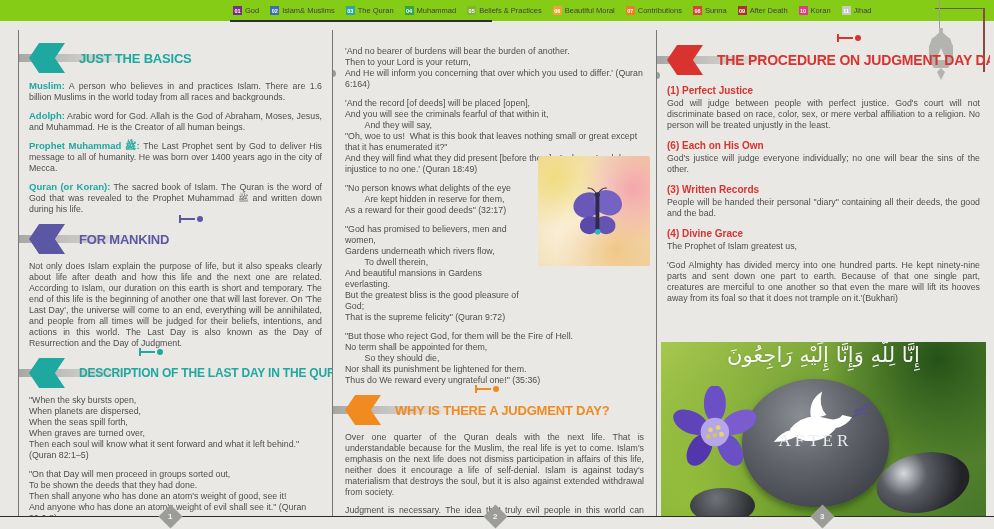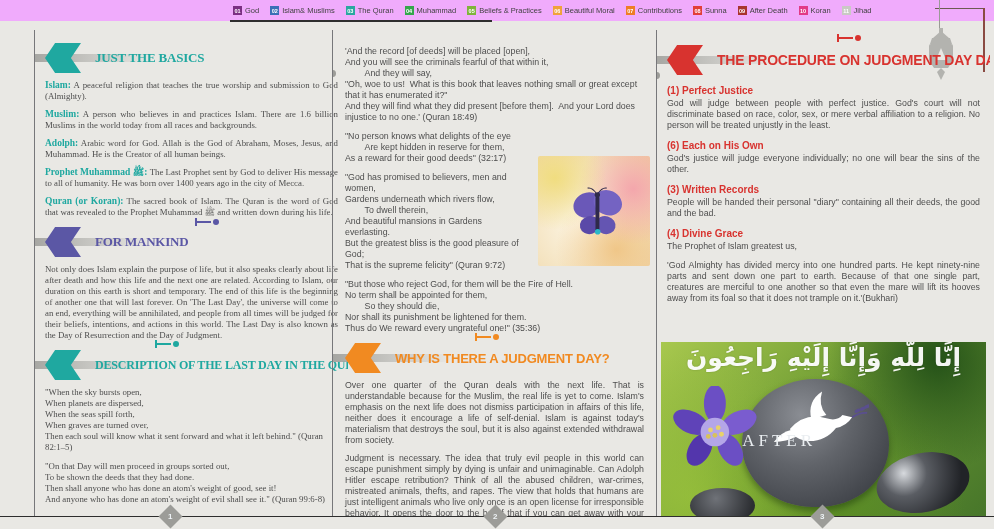--- a/index.html
+++ b/index.html
@@ -1,30 +1,30 @@
 <!DOCTYPE html>
 <html><head>
 <meta charset="utf-8">
 <style>
   html,body{margin:0;padding:0;}
   body{font-family:"Liberation Sans","DejaVu Sans",sans-serif;background:#d8d7d3;}
   #page{position:relative;width:994px;height:529px;background:#e9e8e4;overflow:hidden;}
 
   
-  #topbar{position:absolute;top:0;left:0;width:100%;height:21px;background:#f0abfc;
+  #topbar{position:absolute;top:0;left:0;width:100%;height:21px;background:#84cc16;
           display:flex;align-items:center;padding-left:233px;box-sizing:border-box;gap:11px;}
   .tb-item{display:flex;align-items:center;gap:3px;cursor:pointer;}
   .sw{width:9px;height:9px;display:flex;align-items:center;justify-content:center;
       color:#fff;font-size:5.5px;font-weight:bold;flex:0 0 auto;}
   .tb-label{font-size:7.5px;color:#3f3f3f;white-space:nowrap;}
   #topbar-underline{position:absolute;top:20px;left:230px;width:262px;height:2px;background:#2e2e2e;}
 
   
   .col{position:absolute;top:30px;height:486px;border-left:1px solid #77777a;box-sizing:border-box;overflow:hidden;}
-  #col1{left:34px;width:314px;padding:4px 10px 0 10px;font-family:Liberation Serif, serif;}
+  #col1{left:18px;width:314px;padding:4px 10px 0 10px;}
   #col2{left:332px;width:324px;padding:16px 12px 0 12px;}
   #col3{left:656px;width:334px;padding:6px 10px 0 10px;}
   #bottom-line{position:absolute;top:516px;left:0;width:994px;height:1px;background:#2e2e2e;}
   .pagemark{position:absolute;top:508px;width:17px;height:17px;background:#9c9c98;transform:rotate(45deg);
             display:flex;align-items:center;justify-content:center;}
   .pagemark span{transform:rotate(-45deg);color:#eef3f6;font-size:8px;font-weight:bold;}
   .edge-dot{position:absolute;width:7px;height:7px;border-radius:50%;background:#9c9c98;}
 
   
   .heading{position:relative;display:flex;align-items:center;height:32px;margin:8px 0 6px 0;}
@@ -56,30 +56,30 @@
   #butterfly-img svg{position:absolute;left:22%;top:28%;width:60%;}
 
   
   #afterlife-img{position:absolute;left:4px;right:4px;bottom:0;height:174px;overflow:hidden;
     background:
       radial-gradient(circle at 85% 10%,rgba(25,70,20,0.85) 0%,rgba(25,70,20,0) 35%),
       radial-gradient(circle at 10% 90%,rgba(160,200,60,0.7) 0%,rgba(160,200,60,0) 45%),
       radial-gradient(circle at 50% 100%,rgba(90,140,35,0.9) 0%,rgba(90,140,35,0) 60%),
       linear-gradient(135deg,#a8c84e 0%,#6f9c34 45%,#47762a 100%);}
   #arabic-calligraphy{position:absolute;top:1px;left:0;width:100%;text-align:center;color:rgba(255,255,255,0.95);
-    font-size:25px;font-family:"DejaVu Sans",sans-serif;direction:rtl;text-shadow:0 0 2px rgba(0,0,0,0.2);font-weight:bold;}
+    font-size:21px;font-family:"DejaVu Sans",sans-serif;direction:rtl;text-shadow:0 0 2px rgba(0,0,0,0.2);}
   .stone-main{position:absolute;left:25%;top:21%;width:45%;height:74%;border-radius:50% 50% 48% 48%;
     background:radial-gradient(circle at 40% 28%,#8a8d93 0%,#61646a 40%,#3c3f45 85%);box-shadow:0 4px 6px rgba(0,20,0,0.35);}
   .stone-right{position:absolute;right:5%;bottom:2%;width:29%;height:34%;border-radius:50%;transform:rotate(-12deg);
     background:radial-gradient(circle at 32% 28%,#d7dade 0%,#5a5d63 30%,#212327 75%);}
   .stone-left{position:absolute;left:9%;bottom:-4%;width:20%;height:20%;border-radius:50%;
     background:radial-gradient(circle at 40% 30%,#6f7278 0%,#2c2e32 80%);}
   #dove-icon{position:absolute;left:31%;top:24%;width:33%;}
   #flower-icon{position:absolute;left:3%;top:25%;width:27%;}
-  #afterlife-title{position:absolute;left:25%;top:52%;width:45%;color:#e9edf0;
+  #afterlife-title{position:absolute;left:25%;top:52%;width:45%;text-align:center;color:#e9edf0;
     font-family:"Liberation Serif",serif;line-height:1.05;}
   #afterlife-title .l1{font-size:17px;letter-spacing:4px;}
   #afterlife-title .l2{font-size:26px;letter-spacing:5px;}
 
   
   #lantern-hanger-top{position:absolute;top:8px;left:935px;width:49px;height:1px;background:#6e5a52;}
   #lantern-hanger-right{position:absolute;top:8px;left:983px;width:1.5px;height:64px;background:#8a4a42;}
   #lantern-string{position:absolute;top:0;left:939px;width:1px;height:30px;background:#9a9a96;}
   #lantern-icon{position:absolute;top:28px;left:924px;}
 </style>
@@ -150,21 +150,20 @@
       <polygon points="17,40 21,44 17,52 13,44"></polygon>
     </g>
   </svg>
 
   <div class="col" id="col1">
     <div class="heading teal">
       <span class="h-bar"></span>
       <span class="h-arrow"></span>
       <span class="h-title">JUST THE BASICS</span>
     </div>
-    <p class="para"><span class="term t-teal">Islam:</span> <span>A peaceful religion that teaches  the true worship and submission to God (Almighty).</span></p>
     <p class="para"><span class="term t-teal">Muslim:</span> <span>A person who believes in and practices Islam. There are 1.6 billion Muslims in the world today from all races and backgrounds.</span></p>
     <p class="para"><span class="term t-teal">Adolph:</span> <span>Arabic word for God. Allah is the God of Abraham, Moses, Jesus, and Muhammad. He is the Creator of all human beings.</span></p>
     <p class="para"><span class="term t-teal">Prophet Muhammad ﷺ:</span> <span>The Last Prophet sent by God to deliver His message to all of humanity. He was born over 1400 years ago in the city of Mecca.</span></p>
     <p class="para"><span class="term t-teal">Quran (or Koran):</span> <span>The sacred book of Islam. The Quran is the word of God that was revealed to the Prophet Muhammad ﷺ and written down during his life.</span></p>
 
     <div class="heading purple">
       <span class="connector" style="left:150px;top:-8px;">
           <i></i>
           <b></b>
           <s></s>
@@ -193,20 +192,23 @@
     <p class="quote">"On that Day will men proceed in groups sorted out,
 To be shown the deeds that they had done.
 Then shall anyone who has done an atom's weight of good, see it!
 And anyone who has done an atom's weight of evil shall see it." (Quran 99:6-8)</p>
 
   </div>
 
   <div class="col" id="col2">
 
     <span class="edge-dot" style="left:-4px;top:40px;"></span>
+    <p class="quote">'And no bearer of burdens will bear the burden of another.
+Then to your Lord is your return,
+And He will inform you concerning that over which you used to differ.' (Quran 6:164)</p>
     <p class="quote">'And the record [of deeds] will be placed [open],
 And you will see the criminals fearful of that within it,
         And they will say,
 "Oh, woe to us!  What is this book that leaves nothing small or great except that it has enumerated it?"
 And they will find what they did present [before them].  And your Lord does injustice to no one.' (Quran 18:49)</p>
     <p class="quote" style="margin-right:118px;">"No person knows what delights of the eye
         Are kept hidden in reserve for them,
 As a reward for their good deeds" (32:17)</p>
     <p class="quote" style="margin-right:118px;">"God has promised to believers, men and women,
 Gardens underneath which rivers flow,

